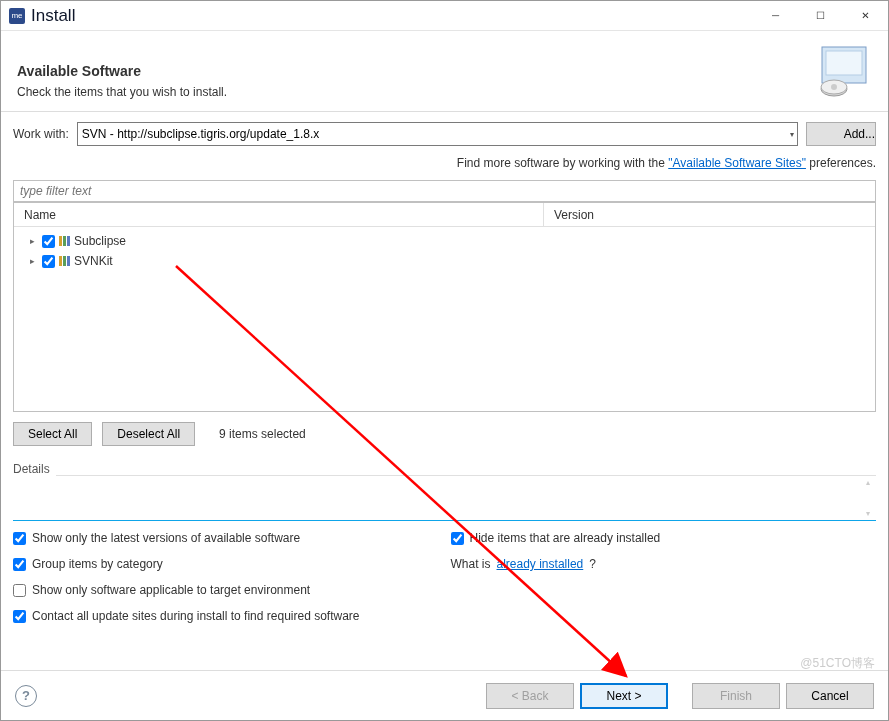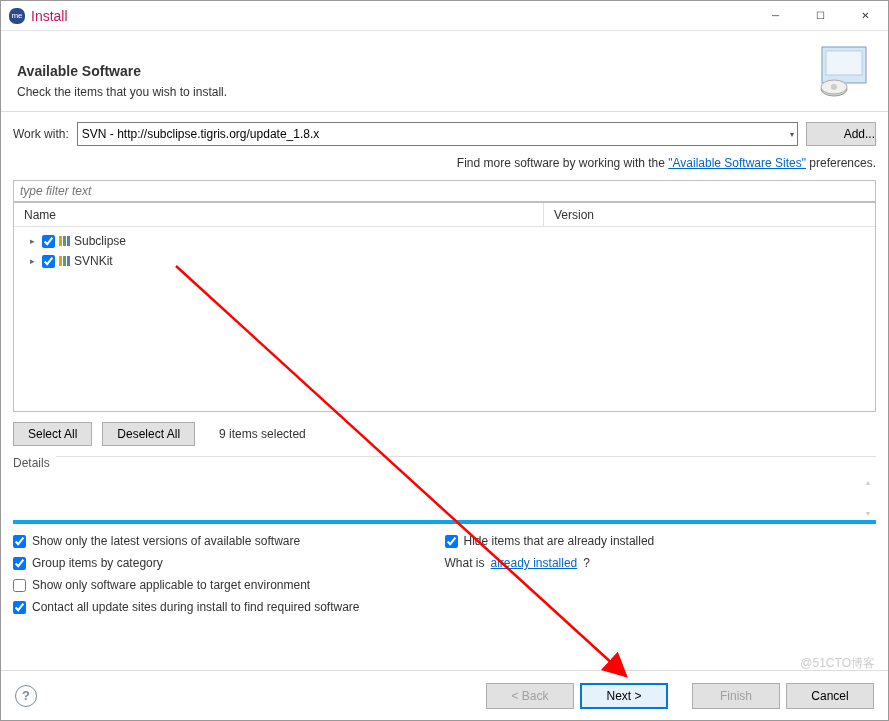--- a/index.html
+++ b/index.html
@@ -1,20 +1,20 @@
 <!DOCTYPE html>
 <html><head>
 <meta charset="utf-8">
 <style>
 * { box-sizing: border-box; margin: 0; padding: 0; font-family: "Segoe UI", Tahoma, sans-serif; }
 body { background: #fff; width: 889px; height: 721px; font-size: 12px; color: #333; position: relative; overflow: hidden; border: 1px solid #999; }
 
 .titlebar { height: 30px; display: flex; align-items: center; padding: 0 0 0 8px; background: #fff; border-bottom: 1px solid #e5e5e5; }
-.titlebar .appicon { width: 16px; height: 16px; background: #2c4a8a; color: #fff; font-size: 8px; display: flex; align-items: center; justify-content: center; border-radius: 7px; margin-right: 6px; }
-.titlebar .title { flex: 1; font-size: 14px; color: #be185d; }
+.titlebar .appicon { width: 16px; height: 16px; background: #2c4a8a; color: #fff; font-size: 8px; display: flex; align-items: center; justify-content: center; border-radius: 2px; margin-right: 6px; }
+.titlebar .title { flex: 1; font-size: 17px; color: #0f172a; }
 .winbtns { display: flex; height: 100%; }
 .winbtn { width: 45px; height: 100%; display: flex; align-items: center; justify-content: center; font-size: 10px; cursor: pointer; }
 
 .header { padding: 12px 16px; display: flex; align-items: flex-end; border-bottom: 1px solid #ddd; }
 .header-text { flex: 1; }
 .header h1 { font-size: 14px; font-weight: bold; margin-bottom: 6px; }
 .header p { font-size: 12px; color: #333; }
 .header-icon { width: 56px; height: 56px; position: relative; }
 
 .content { padding: 10px 12px; }
@@ -37,26 +37,26 @@
 .tree-item { display: flex; align-items: center; height: 20px; padding-left: 16px; font-size: 12px; }
 .tree-item .expand { width: 10px; font-size: 9px; color: #666; cursor: pointer; }
 .tree-item input[type=checkbox] { margin: 0 4px 0 2px; width: 13px; height: 13px; cursor: pointer; }
 .tree-item .cat { display: inline-flex; gap: 1px; margin-right: 4px; }
 .tree-item .cat span { width: 3px; height: 10px; }
 
 .below-tree { display: flex; align-items: center; gap: 10px; padding: 10px 0; }
 .btn { padding: 2px 14px; height: 24px; border: 1px solid #adadad; background: #e1e1e1; cursor: pointer; font-size: 12px; }
 .sel-count { font-size: 12px; margin-left: 14px; }
 
-.details-label { font-size: 12px; color: #555; height: 20px; display: flex; align-items: flex-start; position: relative; }
+.details-label { font-size: 12px; color: #555; height: 20px; display: flex; align-items: flex-end; position: relative; }
 .details-label::after { content: ""; flex: 1; border-top: 1px solid #e0e0e0; margin-left: 6px; }
 .details-area { height: 44px; border: none; position: relative; }
 .details-scroll { position: absolute; right: 0; top: 0; height: 100%; width: 16px; display: flex; flex-direction: column; justify-content: space-between; color: #ccc; font-size: 8px; align-items: center; padding: 2px 0; }
 
-.opts { display: grid; grid-template-columns: 1fr 1fr; row-gap: 8px; padding: 10px 0 0 0; font-size: 12px; border-top: 4px solid #0ea5e9; }
+.opts { display: grid; grid-template-columns: 1fr 1fr; row-gap: 8px; padding: 10px 0 0 0; font-size: 12px; border-top: 1px solid #0ea5e9; gap: 12px; }
 .opt { display: flex; align-items: center; gap: 6px; }
 .opt input[type=checkbox] { width: 13px; height: 13px; cursor: pointer; }
 .opt a { color: #0066cc; text-decoration: underline; }
 .opt-full { grid-column: 1 / -1; }
 
 .footer { position: absolute; bottom: 0; left: 0; right: 0; height: 50px; border-top: 1px solid #ddd; display: flex; align-items: center; padding: 0 14px; }
 .help { width: 22px; height: 22px; border: 1.5px solid #7a8a9a; border-radius: 50%; display: flex; align-items: center; justify-content: center; color: #7a8a9a; font-size: 13px; cursor: pointer; font-weight: bold; }
 .footer-spacer { flex: 1; }
 .footer .fbtn { width: 88px; height: 26px; border: 1px solid #adadad; background: #e1e1e1; cursor: pointer; font-size: 12px; margin-left: 6px; }
 .footer .fbtn[disabled] { color: #a0a0a0; cursor: default; margin-left: 24px; }

